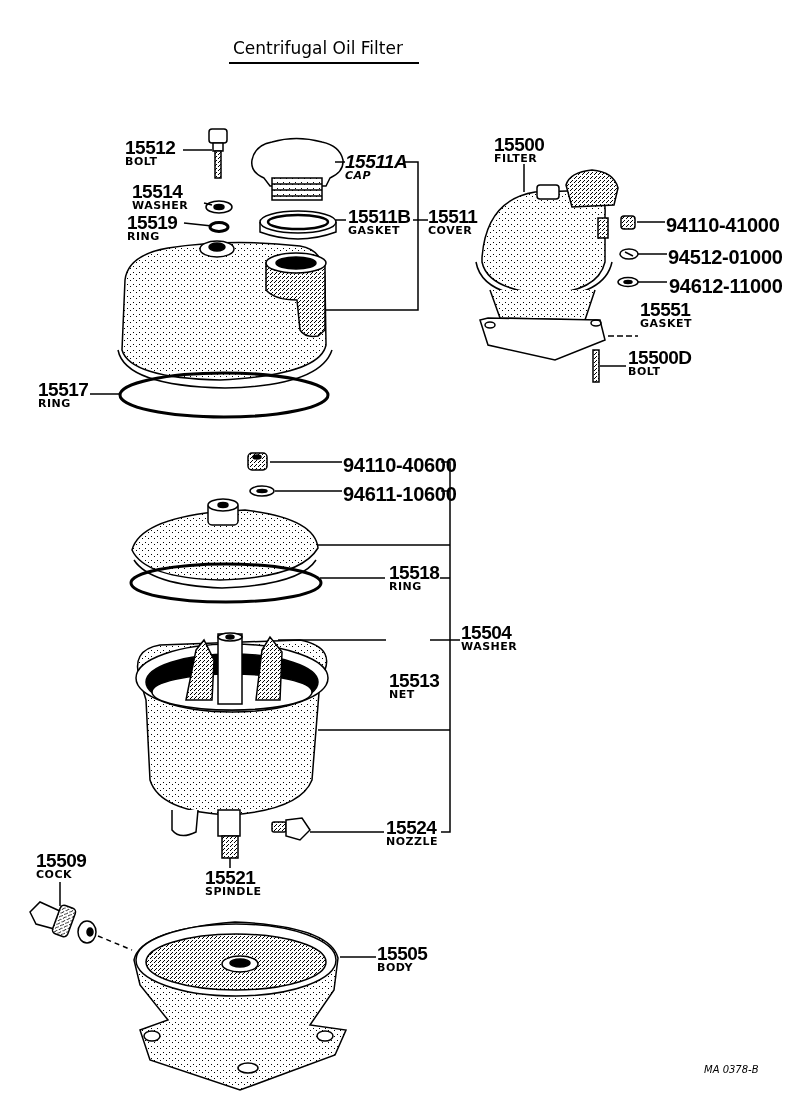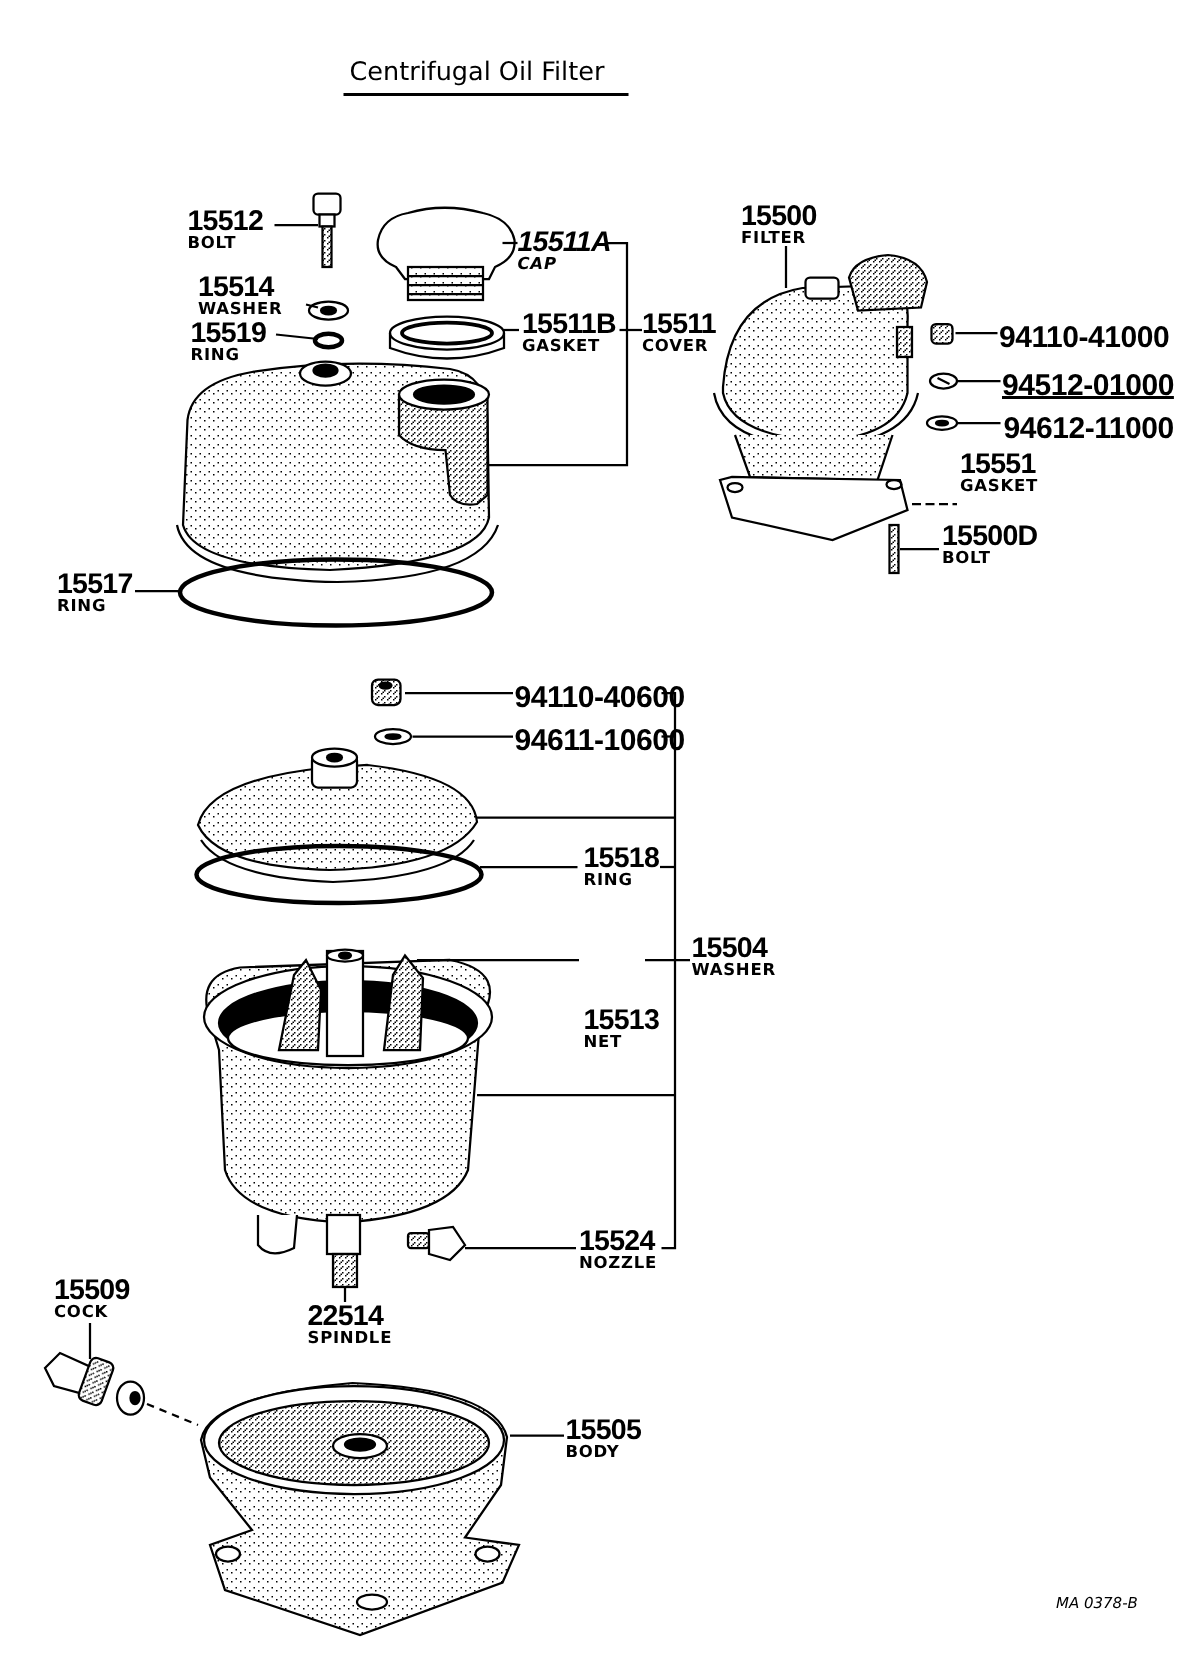--- a/index.html
+++ b/index.html
@@ -213,21 +213,21 @@
 <div class="lbl" style="left:38px;top:380px;">
   <span class="num">15517</span>
   <span class="name">RING</span>
 </div>
 
 <div class="lbl" style="left:494px;top:135px;">
   <span class="num">15500</span>
   <span class="name">FILTER</span>
 </div>
 <div class="pn" style="left:666px;top:215px;">94110-41000</div>
-<div class="pn" style="left:668px;top:247px;text-decoration:underline;">94512-01000</div>
+<div class="pn" style="left:668px;top:247px;">94512-01000</div>
 <div class="pn" style="left:669px;top:276px;">94612-11000</div>
 <div class="lbl" style="left:640px;top:300px;">
   <span class="num">15551</span>
   <span class="name">GASKET</span>
 </div>
 <div class="lbl" style="left:628px;top:348px;">
   <span class="num">15500D</span>
   <span class="name">BOLT</span>
 </div>
 
@@ -248,21 +248,21 @@
 <div class="lbl" style="left:386px;top:818px;">
   <span class="num">15524</span>
   <span class="name">NOZZLE</span>
 </div>
 
 <div class="lbl" style="left:36px;top:851px;">
   <span class="num">15509</span>
   <span class="name">COCK</span>
 </div>
 <div class="lbl" style="left:205px;top:868px;">
-  <span class="num">22514</span>
+  <span class="num">15521</span>
   <span class="name">SPINDLE</span>
 </div>
 <div class="lbl" style="left:377px;top:944px;">
   <span class="num">15505</span>
   <span class="name">BODY</span>
 </div>
 
 <div class="code">MA 0378-B</div>
 
 </body></html>

